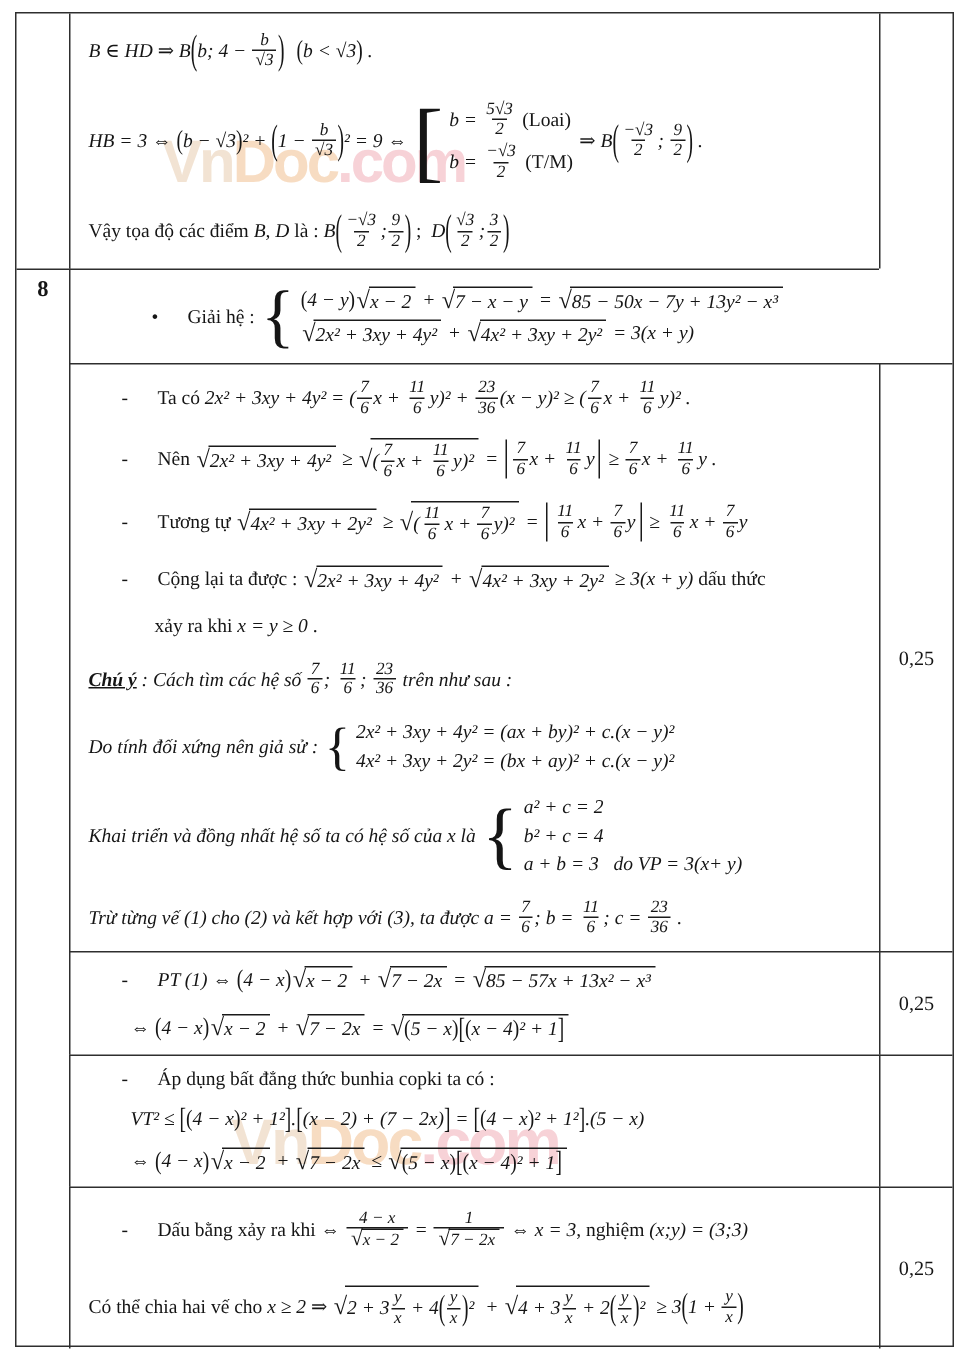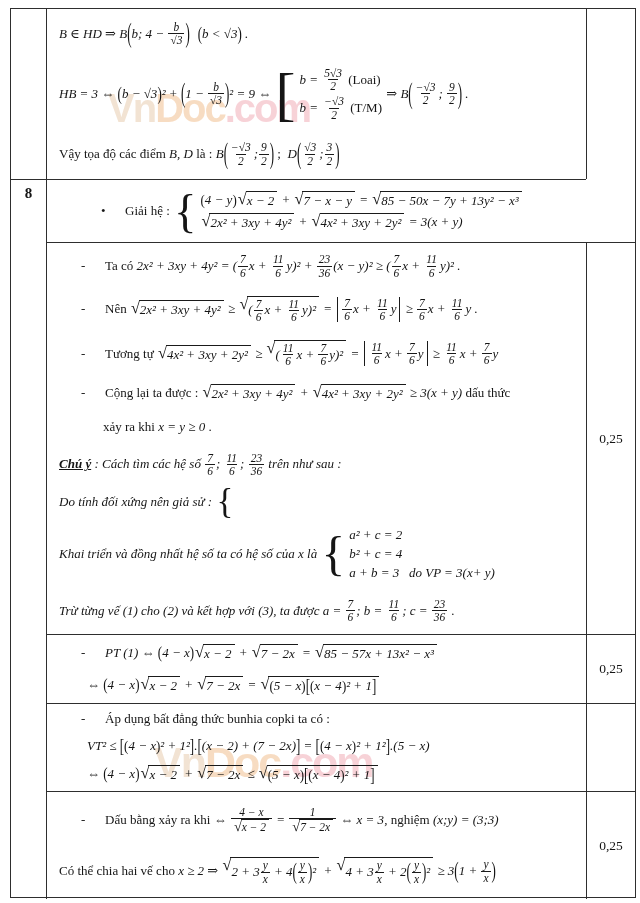--- a/index.html
+++ b/index.html
@@ -31,21 +31,21 @@
   .k-cont{margin-left:50px;}
   .k-cont2{margin-left:34px;}
   .marker{flex:0 0 24px;width:24px;}
   
   .mi{font-style:italic;}
   .mbiu{font-weight:bold;font-style:italic;text-decoration:underline;}
   .frac{display:inline-flex;flex-direction:column;align-items:center;line-height:1.08;
         font-size:0.88em;margin:0 1px;vertical-align:middle;}
   .frac .fnum,.frac .fden{display:inline-flex;align-items:center;padding:0 2px;white-space:pre;}
   .frac .fden{border-top:1px solid #1a1a1a;}
-  .sqrt{display:inline-flex;align-items:flex-start;margin:0 1px;}
+  .sqrt{display:inline-flex;align-items:center;margin:0 1px;}
   .sqrt::before{content:"√";font-size:1.25em;line-height:1;margin-right:-1px;}
   .sqrt>.rc{display:inline-flex;align-items:center;border-top:1.1px solid #1a1a1a;
             padding:1px 3px 0 1px;white-space:pre;}
   .abs{display:inline-flex;align-items:center;border-left:1px solid #1a1a1a;
        border-right:1px solid #1a1a1a;padding:0 3px;margin:0 2px;}
   .cases{display:inline-flex;align-items:center;margin:0 1px;}
   .cases>.brace{line-height:0;margin-right:4px;font-weight:400;}
   .cases>.rows{display:inline-flex;flex-direction:column;gap:3px;align-items:flex-start;}
   .crow{display:flex;align-items:center;white-space:pre;}
   .bd{display:inline-block;transform-origin:center;}
@@ -71,21 +71,21 @@
     <div class="cell content bt" style="grid-row:2">
         <div class="line k-bullet"><span class="marker">•</span><span class="mtxt">Giải hệ : </span><span class="cases"><span class="brace" style="font-size: 3.6em;">{</span><span class="rows"><span class="crow"><span class="bd" style="transform: scaleY(1.2);">(</span><span class="mi">4 − y</span><span class="bd" style="transform: scaleY(1.2);">)</span><span class="sqrt"><span class="rc"><span class="mi">x − 2</span></span></span><span class="mi"> + </span><span class="sqrt"><span class="rc"><span class="mi">7 − x − y</span></span></span><span class="mi"> = </span><span class="sqrt"><span class="rc"><span class="mi">85 − 50x − 7y + 13y² − x³</span></span></span></span><span class="crow"><span class="sqrt"><span class="rc"><span class="mi">2x² + 3xy + 4y²</span></span></span><span class="mi"> + </span><span class="sqrt"><span class="rc"><span class="mi">4x² + 3xy + 2y²</span></span></span><span class="mi"> = 3(x + y)</span></span></span></span></div>
       </div>
     <div class="cell content bt" style="grid-row:3">
         <div class="line k-dash"><span class="marker">-</span><span class="mtxt">Ta có </span><span class="mi">2x² + 3xy + 4y² = (</span><span class="frac"><span class="fnum"><span class="mi">7</span></span><span class="fden"><span class="mi">6</span></span></span><span class="mi">x + </span><span class="frac"><span class="fnum"><span class="mi">11</span></span><span class="fden"><span class="mi">6</span></span></span><span class="mi">y)² + </span><span class="frac"><span class="fnum"><span class="mi">23</span></span><span class="fden"><span class="mi">36</span></span></span><span class="mi">(x − y)² ≥ (</span><span class="frac"><span class="fnum"><span class="mi">7</span></span><span class="fden"><span class="mi">6</span></span></span><span class="mi">x + </span><span class="frac"><span class="fnum"><span class="mi">11</span></span><span class="fden"><span class="mi">6</span></span></span><span class="mi">y)² .</span></div>
         <div class="line k-dash"><span class="marker">-</span><span class="mtxt">Nên </span><span class="sqrt"><span class="rc"><span class="mi">2x² + 3xy + 4y²</span></span></span><span class="mi"> ≥ </span><span class="sqrt"><span class="rc"><span class="mi">(</span><span class="frac"><span class="fnum"><span class="mi">7</span></span><span class="fden"><span class="mi">6</span></span></span><span class="mi">x + </span><span class="frac"><span class="fnum"><span class="mi">11</span></span><span class="fden"><span class="mi">6</span></span></span><span class="mi">y)²</span></span></span><span class="mi"> = </span><span class="abs"><span class="frac"><span class="fnum"><span class="mi">7</span></span><span class="fden"><span class="mi">6</span></span></span><span class="mi">x + </span><span class="frac"><span class="fnum"><span class="mi">11</span></span><span class="fden"><span class="mi">6</span></span></span><span class="mi">y</span></span><span class="mi"> ≥ </span><span class="frac"><span class="fnum"><span class="mi">7</span></span><span class="fden"><span class="mi">6</span></span></span><span class="mi">x + </span><span class="frac"><span class="fnum"><span class="mi">11</span></span><span class="fden"><span class="mi">6</span></span></span><span class="mi">y .</span></div>
         <div class="line k-dash"><span class="marker">-</span><span class="mtxt">Tương tự </span><span class="sqrt"><span class="rc"><span class="mi">4x² + 3xy + 2y²</span></span></span><span class="mi"> ≥ </span><span class="sqrt"><span class="rc"><span class="mi">(</span><span class="frac"><span class="fnum"><span class="mi">11</span></span><span class="fden"><span class="mi">6</span></span></span><span class="mi">x + </span><span class="frac"><span class="fnum"><span class="mi">7</span></span><span class="fden"><span class="mi">6</span></span></span><span class="mi">y)²</span></span></span><span class="mi"> = </span><span class="abs"><span class="frac"><span class="fnum"><span class="mi">11</span></span><span class="fden"><span class="mi">6</span></span></span><span class="mi">x + </span><span class="frac"><span class="fnum"><span class="mi">7</span></span><span class="fden"><span class="mi">6</span></span></span><span class="mi">y</span></span><span class="mi"> ≥ </span><span class="frac"><span class="fnum"><span class="mi">11</span></span><span class="fden"><span class="mi">6</span></span></span><span class="mi">x + </span><span class="frac"><span class="fnum"><span class="mi">7</span></span><span class="fden"><span class="mi">6</span></span></span><span class="mi">y</span></div>
         <div class="line k-dash"><span class="marker">-</span><span class="mtxt">Cộng lại ta được : </span><span class="sqrt"><span class="rc"><span class="mi">2x² + 3xy + 4y²</span></span></span><span class="mi"> + </span><span class="sqrt"><span class="rc"><span class="mi">4x² + 3xy + 2y²</span></span></span><span class="mi"> ≥ 3(x + y)</span><span class="mtxt"> dấu thức</span></div>
         <div class="line k-cont"><span class="mtxt">xảy ra khi </span><span class="mi">x = y ≥ 0</span><span class="mtxt"> .</span></div>
         <div class="line k-plain"><span class="mbiu">Chú ý</span><span class="mi"> : Cách tìm các hệ số </span><span class="frac"><span class="fnum"><span class="mi">7</span></span><span class="fden"><span class="mi">6</span></span></span><span class="mi">; </span><span class="frac"><span class="fnum"><span class="mi">11</span></span><span class="fden"><span class="mi">6</span></span></span><span class="mi">; </span><span class="frac"><span class="fnum"><span class="mi">23</span></span><span class="fden"><span class="mi">36</span></span></span><span class="mi"> trên như sau :</span></div>
-        <div class="line k-plain"><span class="mi">Do tính đối xứng nên giả sử : </span><span class="cases"><span class="brace" style="font-size: 2.7em;">{</span><span class="rows"></span></span></div>
+        <div class="line k-plain"><span class="mi">Do tính đối xứng nên giả sử : </span><span class="cases"><span class="brace" style="font-size: 2.7em;">{</span><span class="rows"><span class="crow"><span class="mi">2x² + 3xy + 4y² = (ax + by)² + c.(x − y)²</span></span><span class="crow"><span class="mi">4x² + 3xy + 2y² = (bx + ay)² + c.(x − y)²</span></span></span></span></div>
         <div class="line k-plain"><span class="mi">Khai triển và đồng nhất hệ số ta có hệ số của x là </span><span class="cases"><span class="brace" style="font-size: 3.8em;">{</span><span class="rows"><span class="crow"><span class="mi">a² + c = 2</span></span><span class="crow"><span class="mi">b² + c = 4</span></span><span class="crow"><span class="mi">a + b = 3   do VP = 3(x+ y)</span></span></span></span></div>
         <div class="line k-plain"><span class="mi">Trừ từng vế (1) cho (2) và kết hợp với (3), ta được a = </span><span class="frac"><span class="fnum"><span class="mi">7</span></span><span class="fden"><span class="mi">6</span></span></span><span class="mi">; b = </span><span class="frac"><span class="fnum"><span class="mi">11</span></span><span class="fden"><span class="mi">6</span></span></span><span class="mi">; c = </span><span class="frac"><span class="fnum"><span class="mi">23</span></span><span class="fden"><span class="mi">36</span></span></span><span class="mi"> .</span></div>
       </div>
     <div class="cell content bt" style="grid-row:4">
         <div class="line k-dash"><span class="marker">-</span><span class="mi">PT (1) ⇔ </span><span class="bd" style="transform: scaleY(1.3);">(</span><span class="mi">4 − x</span><span class="bd" style="transform: scaleY(1.3);">)</span><span class="sqrt"><span class="rc"><span class="mi">x − 2</span></span></span><span class="mi"> + </span><span class="sqrt"><span class="rc"><span class="mi">7 − 2x</span></span></span><span class="mi"> = </span><span class="sqrt"><span class="rc"><span class="mi">85 − 57x + 13x² − x³</span></span></span></div>
         <div class="line k-cont2"><span class="mi">⇔ </span><span class="bd" style="transform: scaleY(1.3);">(</span><span class="mi">4 − x</span><span class="bd" style="transform: scaleY(1.3);">)</span><span class="sqrt"><span class="rc"><span class="mi">x − 2</span></span></span><span class="mi"> + </span><span class="sqrt"><span class="rc"><span class="mi">7 − 2x</span></span></span><span class="mi"> = </span><span class="sqrt"><span class="rc"><span class="bd" style="transform: scaleY(1.2);">(</span><span class="mi">5 − x</span><span class="bd" style="transform: scaleY(1.2);">)</span><span class="bd" style="transform: scaleY(1.5);">[</span><span class="bd" style="transform: scaleY(1.2);">(</span><span class="mi">x − 4</span><span class="bd" style="transform: scaleY(1.2);">)</span><span class="mi">² + 1</span><span class="bd" style="transform: scaleY(1.5);">]</span></span></span></div>
       </div>
     <div class="cell content bt" style="grid-row:5">
         <div class="line k-dash"><span class="marker">-</span><span class="mtxt">Áp dụng bất đẳng thức bunhia copki ta có :</span></div>
         <div class="line k-cont2"><span class="mi">VT² ≤ </span><span class="bd" style="transform: scaleY(1.5);">[</span><span class="bd" style="transform: scaleY(1.2);">(</span><span class="mi">4 − x</span><span class="bd" style="transform: scaleY(1.2);">)</span><span class="mi">² + 1²</span><span class="bd" style="transform: scaleY(1.5);">]</span><span class="mi">.</span><span class="bd" style="transform: scaleY(1.5);">[</span><span class="mi">(x − 2) + (7 − 2x)</span><span class="bd" style="transform: scaleY(1.5);">]</span><span class="mi"> = </span><span class="bd" style="transform: scaleY(1.5);">[</span><span class="bd" style="transform: scaleY(1.2);">(</span><span class="mi">4 − x</span><span class="bd" style="transform: scaleY(1.2);">)</span><span class="mi">² + 1²</span><span class="bd" style="transform: scaleY(1.5);">]</span><span class="mi">.(5 − x)</span></div>

